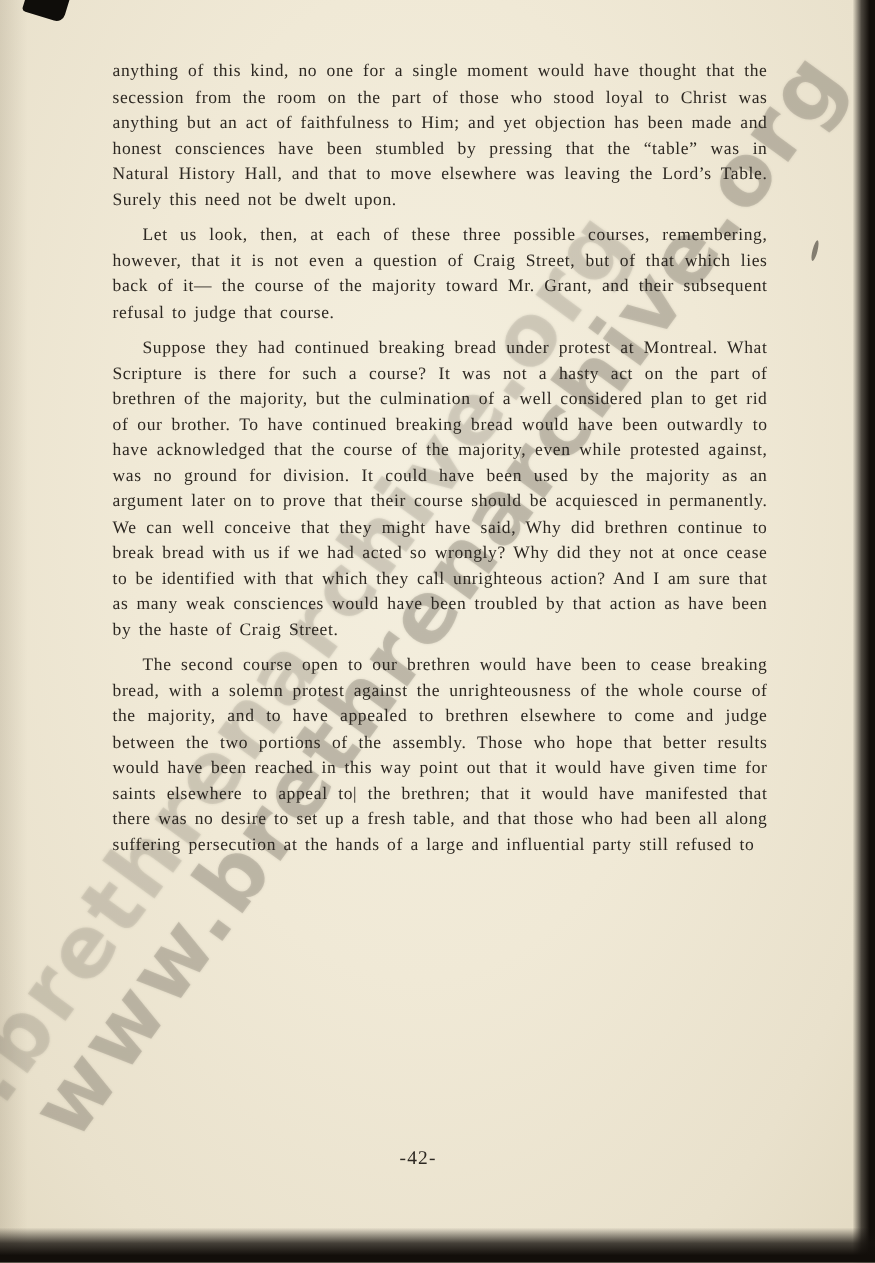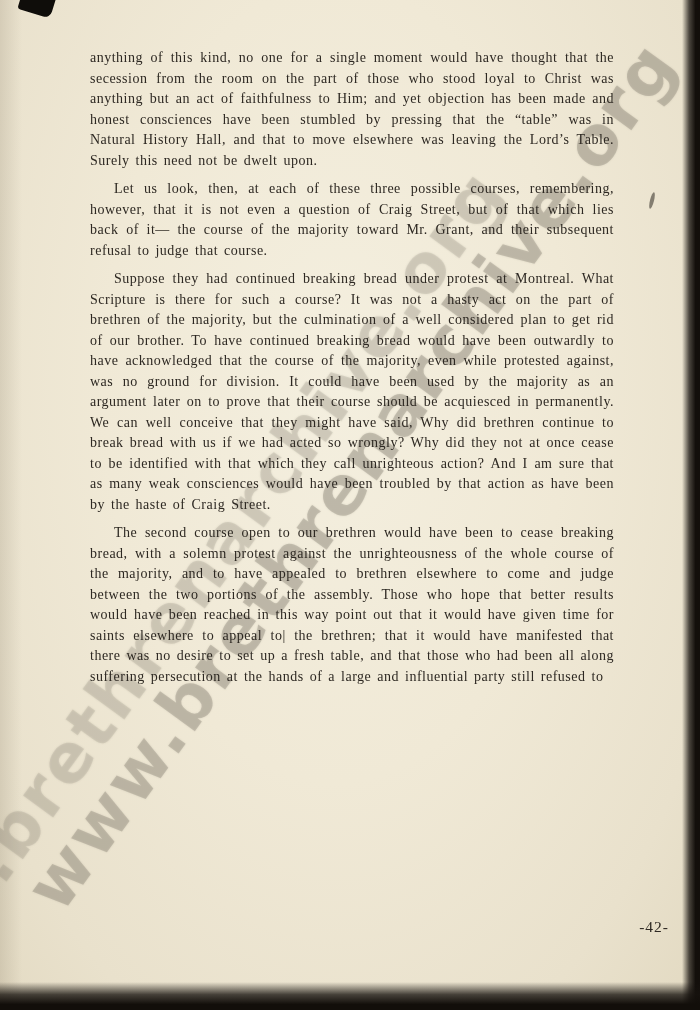--- a/index.html
+++ b/index.html
@@ -85,21 +85,21 @@
   }
   .text-block p.indent {
     margin-top: 8px;
     text-indent: 24px;
   }
   .page-number {
     position: absolute;
     left: 0;
     width: 669px;
     top: 918px;
-    text-align: right;
+    text-align: center;
     color: #2d2822;
     font-size: 15.5px;
     letter-spacing: 1px;
   }
 </style>
 </head>
 <body>
 
 <div class="scan">
 

